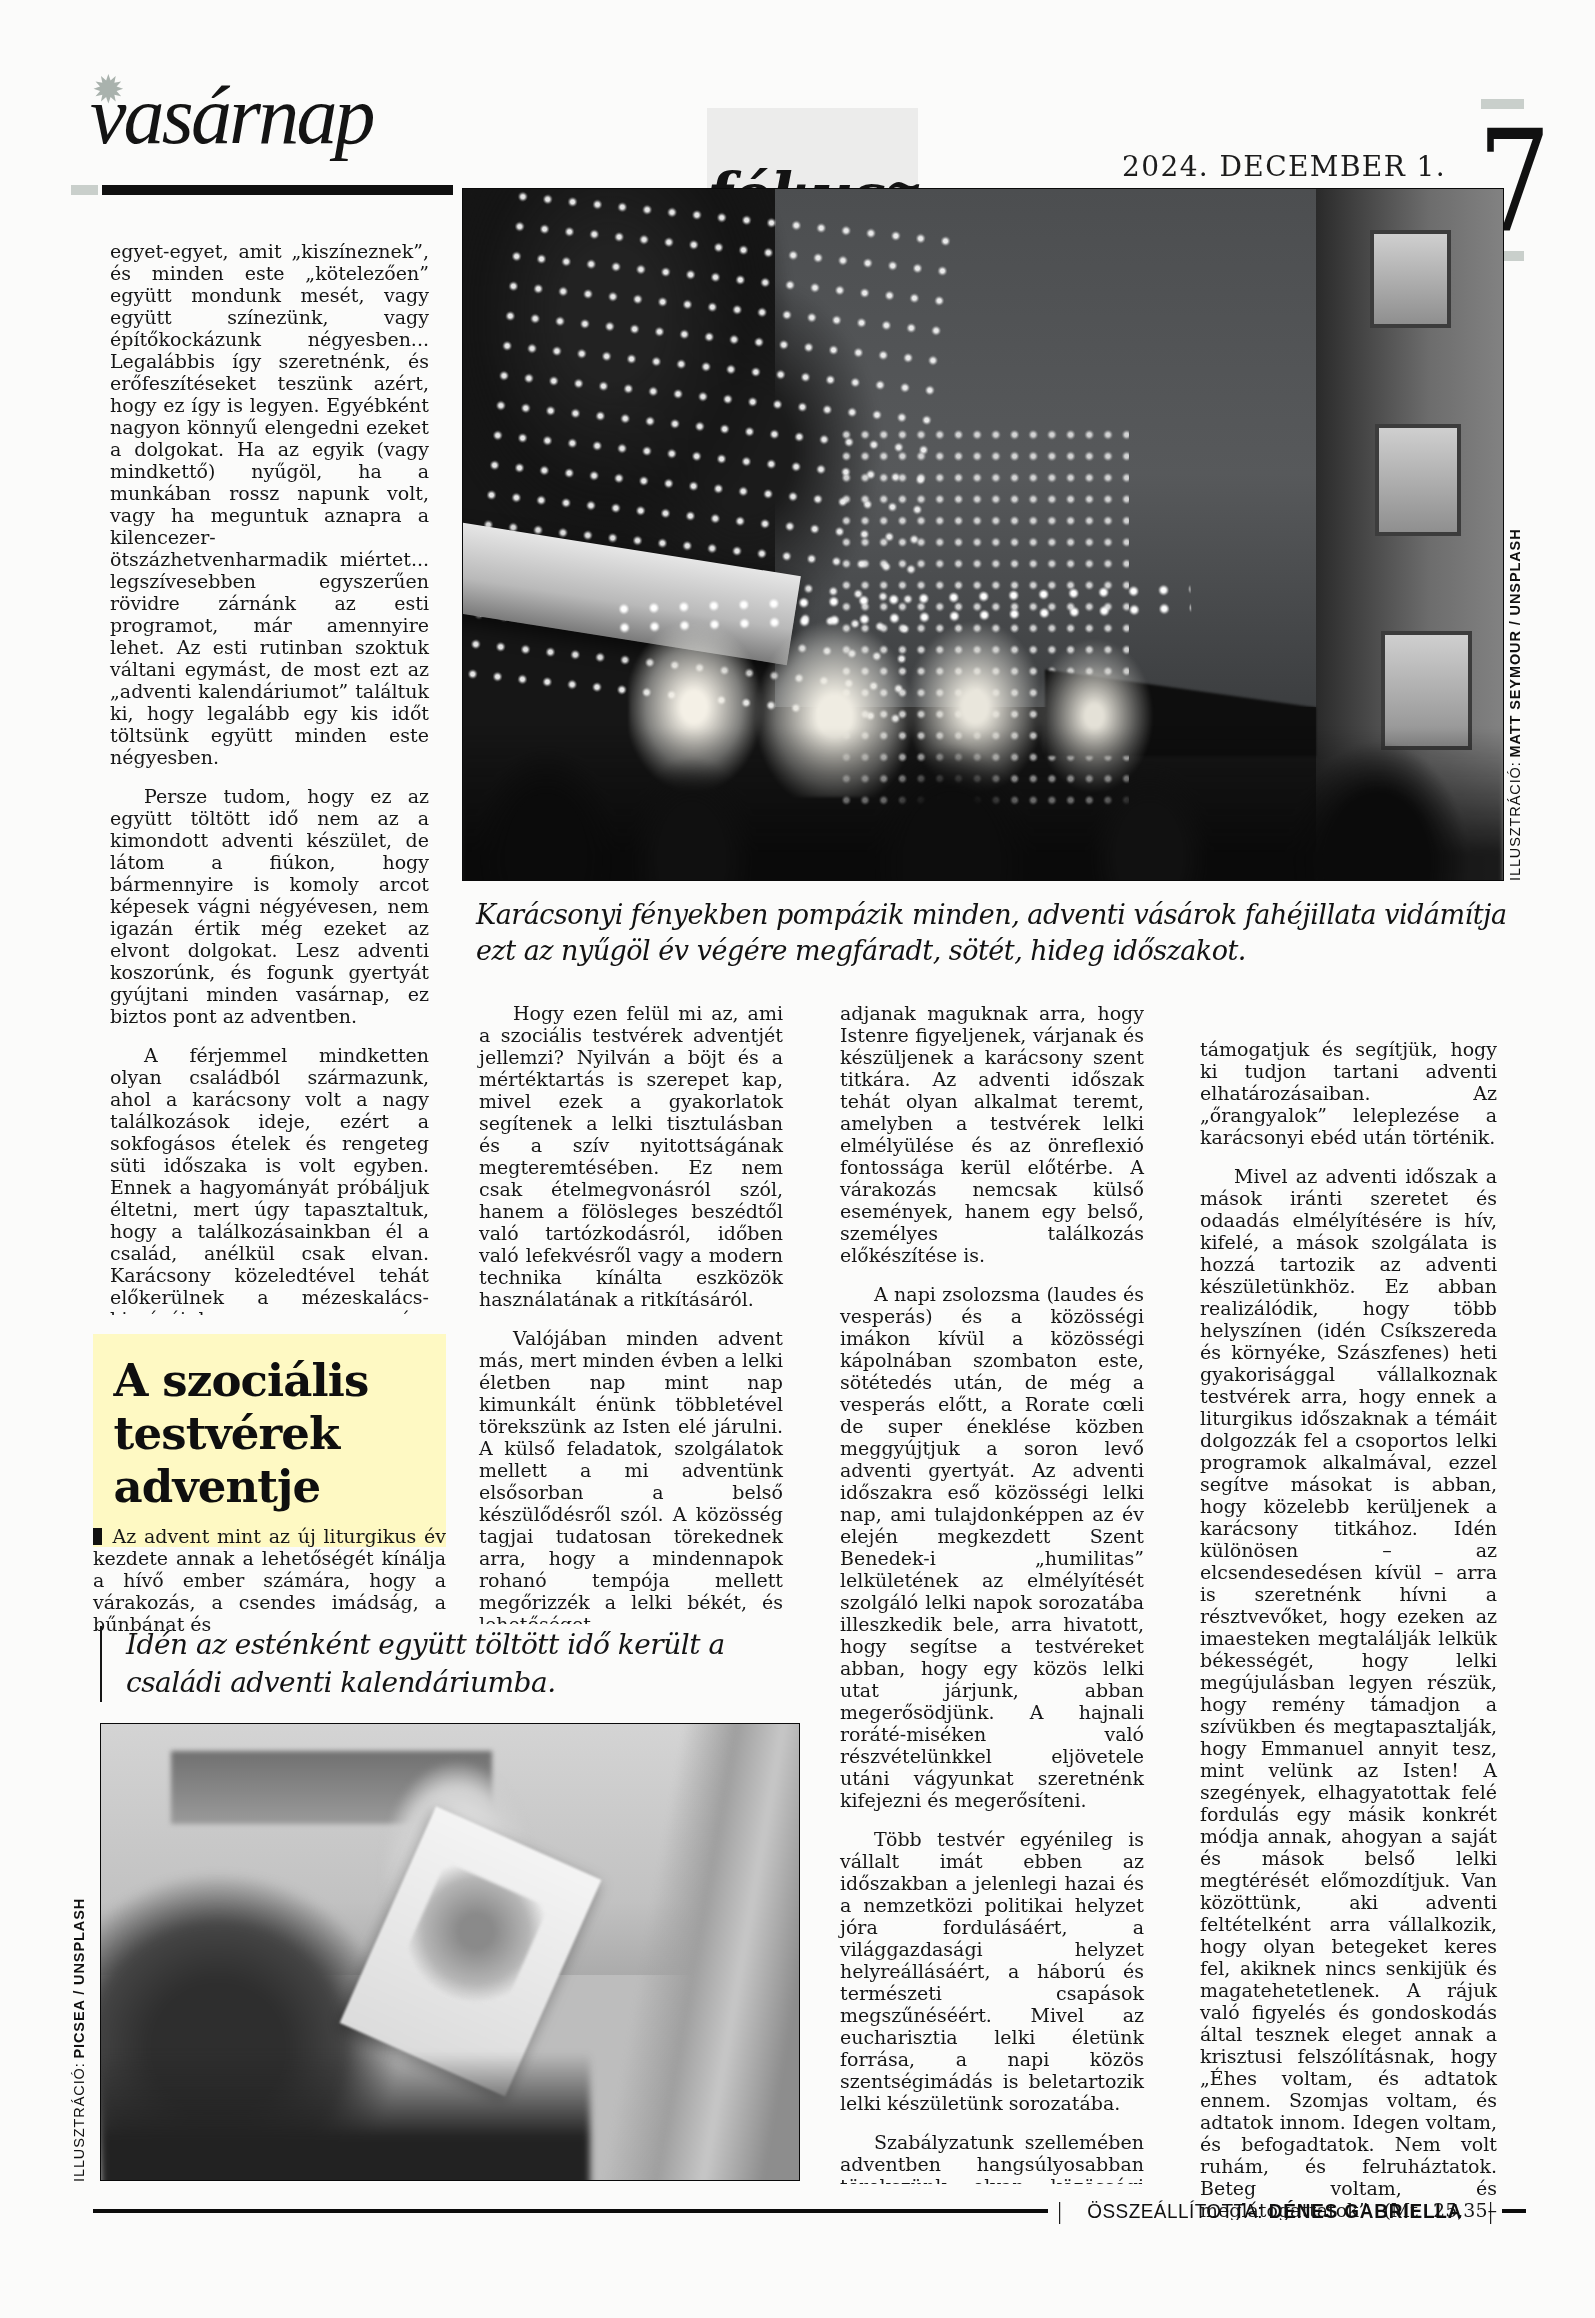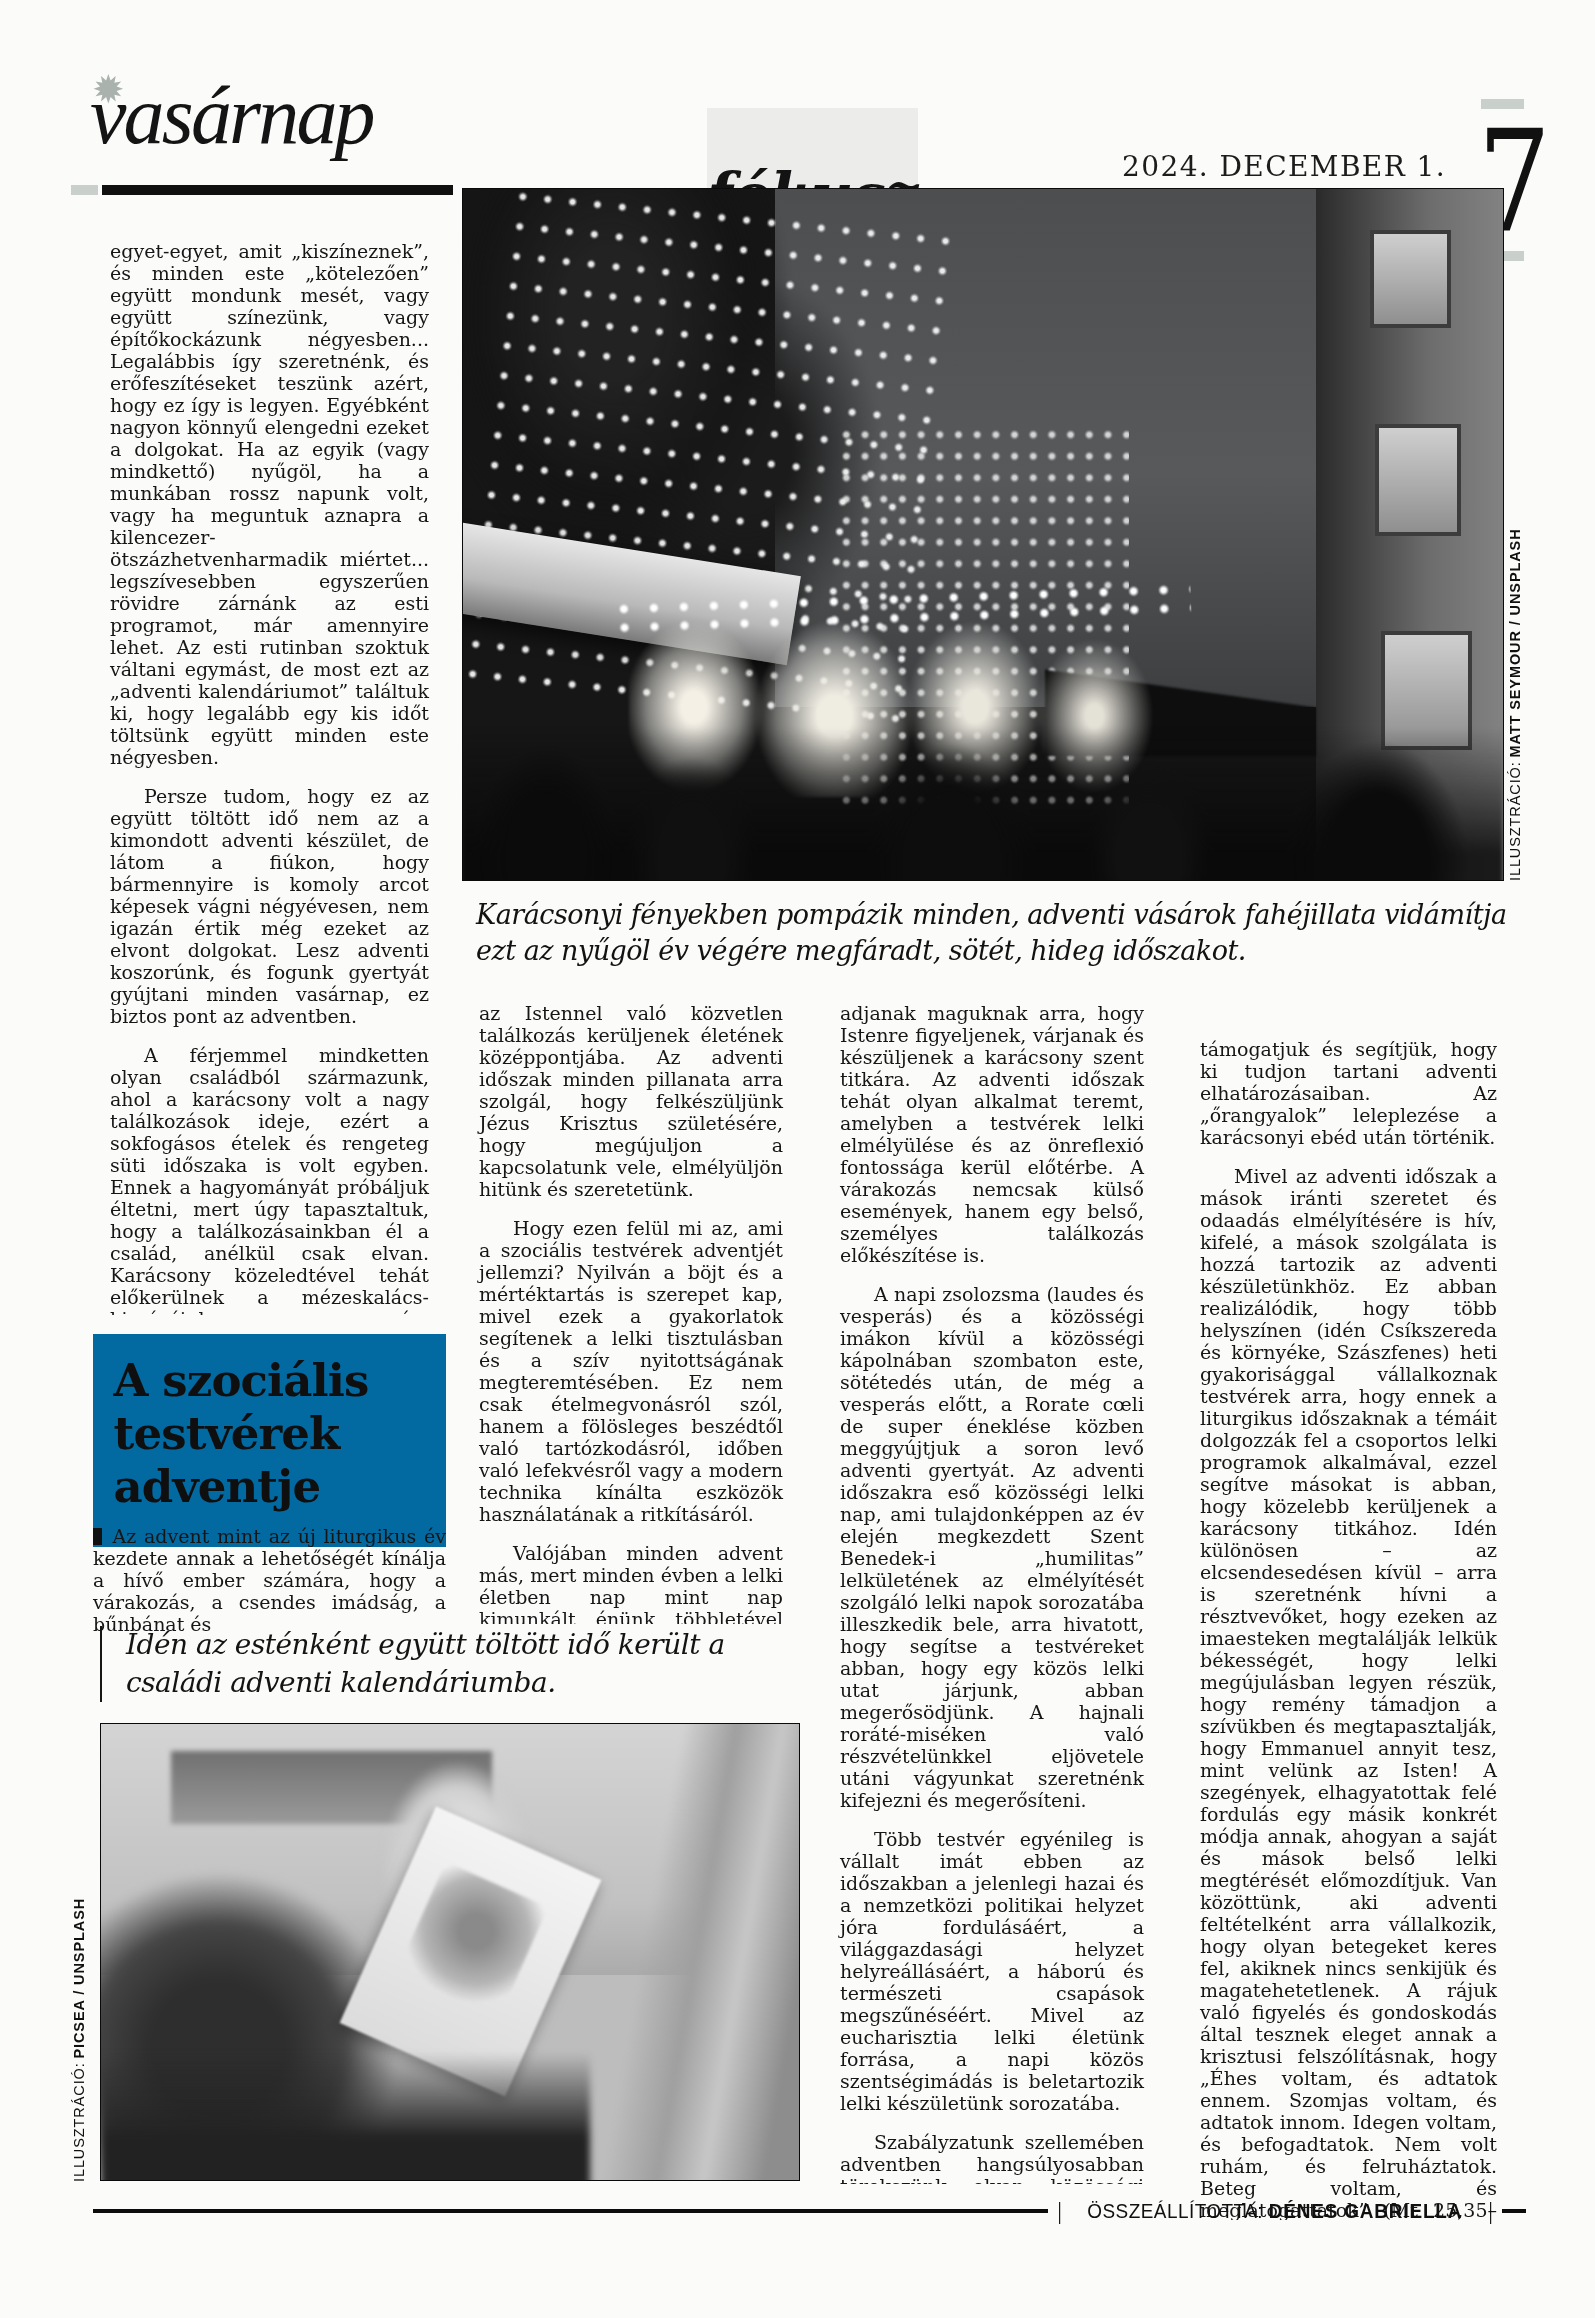--- a/index.html
+++ b/index.html
@@ -122,21 +122,21 @@
   }
   .pullquote{
     left:100px;top:1626px;width:636px;
     border-left:2.3px solid #161616;padding-left:24px;
     font-family:"DejaVu Serif",serif;font-style:italic;font-size:28px;line-height:38px;
     color:#141414;letter-spacing:-0.5px;
   }
 
   
   .headline-box{
-    left:93px;top:1334px;width:353px;height:213px;background:#0369a1;
+    left:93px;top:1334px;width:353px;height:213px;background:#fef9c3;
     box-sizing:border-box;padding:19.6px 14px 0 20.6px;
   }
   .headline{
     font-family:"DejaVu Serif",serif;font-weight:bold;font-size:45px;line-height:53px;
     color:#0f0f0f;letter-spacing:-0.9px;
   }
   .lead{
     left:93px;top:1525px;width:353px;
     font-size:19px;line-height:22px;text-align:justify;color:#161616;
   }
@@ -232,21 +232,20 @@
   <div class="pf-child"></div>
   <div class="pf-card"></div>
   <div class="pf-card-art"></div>
   <div class="pf-dark"></div>
 </div>
 <div class="abs vcredit vcredit-family">
   <span>ILLUSZTRÁCIÓ:</span> <b>PICSEA / UNSPLASH</b>
 </div>
 
 <div class="abs bodycol col2">
-    <p>az Istennel való közvetlen találkozás kerüljenek életének középpontjába. Az adventi időszak minden pillanata arra szolgál, hogy felkészüljünk Jézus Krisztus születésére, hogy megújuljon a kapcsolatunk vele, elmélyüljön hitünk és szeretetünk.</p>
     <p class="ind">Hogy ezen felül mi az, ami a szociális testvérek adventjét jellemzi? Nyilván a böjt és a mértéktartás is szerepet kap, mivel ezek a gyakorlatok segítenek a lelki tisztulásban és a szív nyitottságának megteremtésében. Ez nem csak ételmegvonásról szól, hanem a fölösleges beszédtől való tartózkodásról, időben való lefekvésről vagy a modern technika kínálta eszközök használatának a ritkításáról.</p>
     <p class="ind">Valójában minden advent más, mert minden évben a lelki életben nap mint nap kimunkált énünk többletével törekszünk az Isten elé járulni. A külső feladatok, szolgálatok mellett a mi adventünk elsősorban a belső készülődésről szól. A közösség tagjai tudatosan törekednek arra, hogy a mindennapok rohanó tempója mellett megőrizzék a lelki békét, és lehetőséget</p>
   </div>
 <div class="abs bodycol col3">
     <p>adjanak maguknak arra, hogy Istenre figyeljenek, várjanak és készüljenek a karácsony szent titkára. Az adventi időszak tehát olyan alkalmat teremt, amelyben a testvérek lelki elmélyülése és az önreflexió fontossága kerül előtérbe. A várakozás nemcsak külső események, hanem egy belső, személyes találkozás előkészítése is.</p>
     <p class="ind">A napi zsolozsma (laudes és vesperás) és a közösségi imákon kívül a közösségi kápolnában szombaton este, sötétedés után, de még a vesperás előtt, a Rorate cœli de super éneklése közben meggyújtjuk a soron levő adventi gyertyát. Az adventi időszakra eső közösségi lelki nap, ami tulajdonképpen az év elején megkezdett Szent Benedek-i „humilitas” lelkületének az elmélyítését szolgáló lelki napok sorozatába illeszkedik bele, arra hivatott, hogy segítse a testvéreket abban, hogy egy közös lelki utat járjunk, abban megerősödjünk. A hajnali roráté-miséken való részvételünkkel eljövetele utáni vágyunkat szeretnénk kifejezni és megerősíteni.</p>
     <p class="ind">Több testvér egyénileg is vállalt imát ebben az időszakban a jelenlegi hazai és a nemzetközi politikai helyzet jóra fordulásáért, a világgazdasági helyzet helyreállásáért, a háború és természeti csapások megszűnéséért. Mivel az eucharisztia lelki életünk forrása, a napi közös szentségimádás is beletartozik lelki készületünk sorozatába.</p>
     <p class="ind">Szabályzatunk szellemében adventben hangsúlyosabban törekszünk olyan közösségi légkör megteremtésére, amely előmozdítja egyesek önértékelését, személyes ajándékaink kölcsönös felfedezését, kibontakozását és jóra való törekvését. Alapítónk, Slachta Margit mondta, hogy „addig éljen a Társaságunk, amíg a szeretetnek a hordozója!” S mivel karácsonyt mint a szeretet ünnepét emlegetik, megvan ez a két jó okunk arra, amiért a közösségi együttlétek, valamint a közösség építése is fontos része legyen ennek az időszaknak. Advent előtti közösségi esténken kihúzzuk valamelyik testvér nevét azzal a szándékkal, hogy a várakozás ideje alatt imában hordozzuk, figyelünk rá,</p>
   </div>
 <div class="abs bodycol col4">

